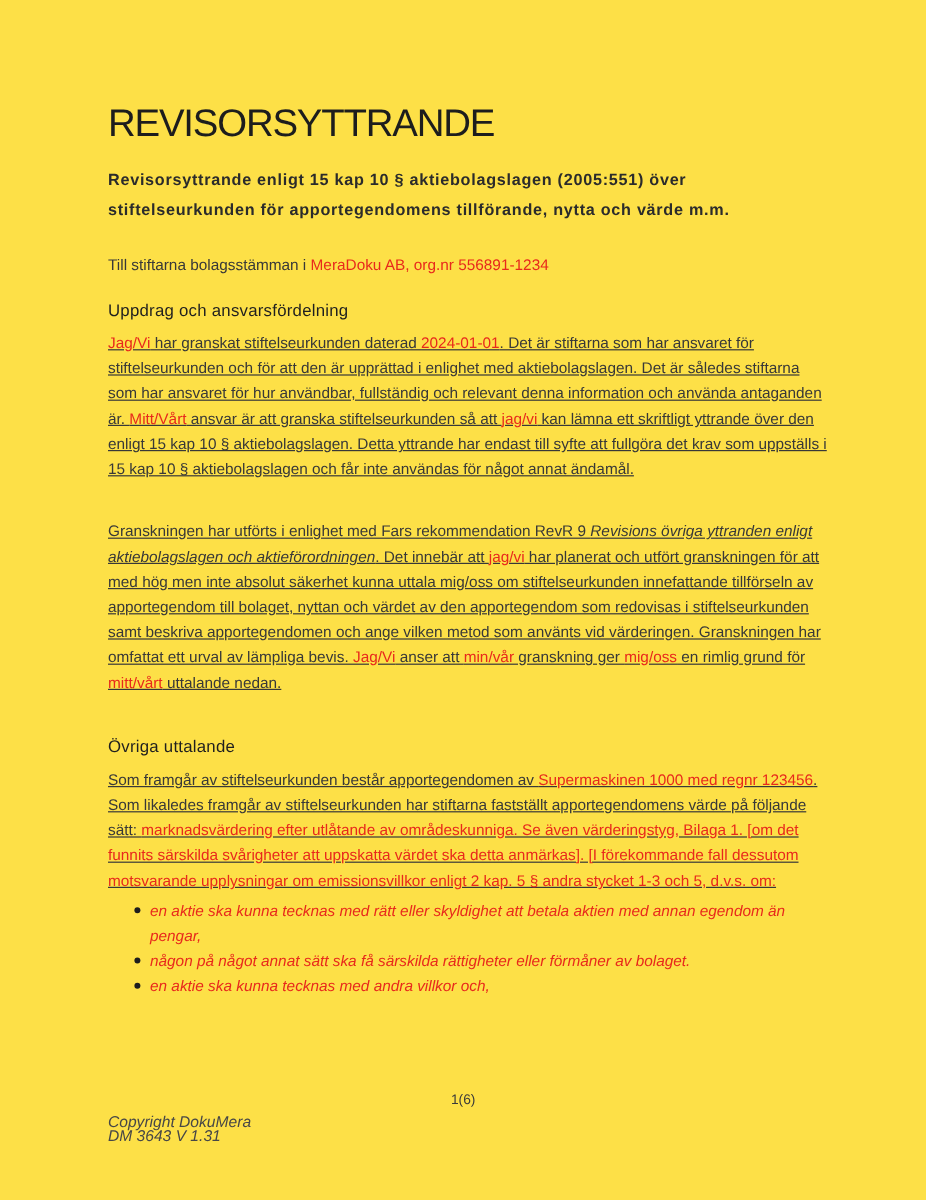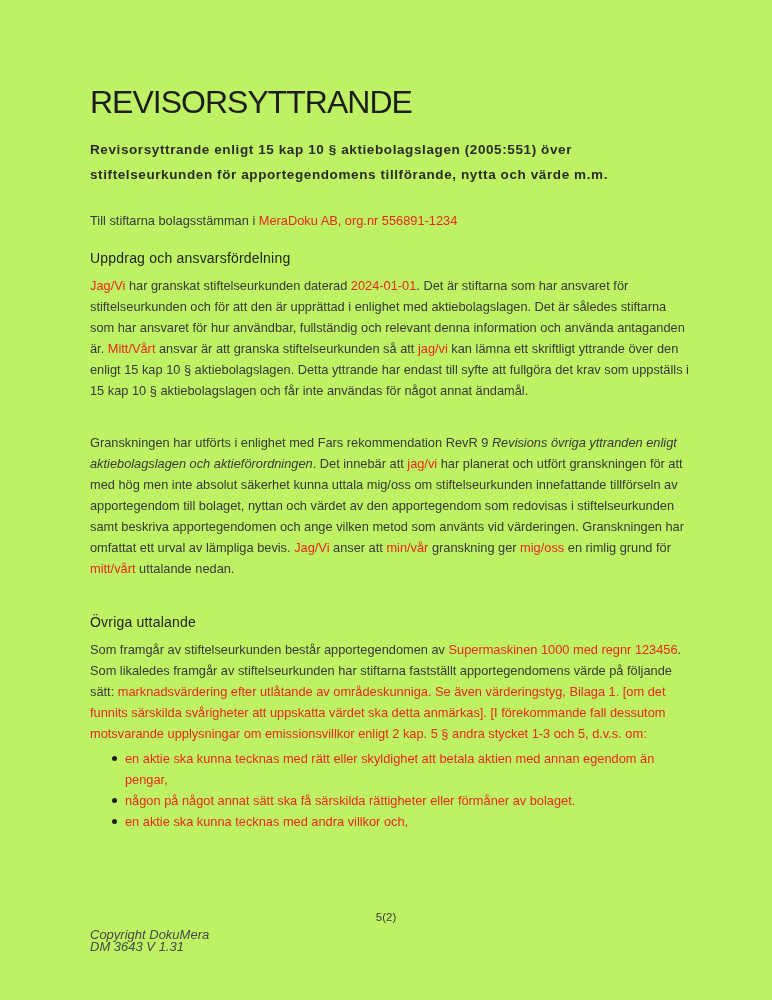--- a/index.html
+++ b/index.html
@@ -1,17 +1,17 @@
 <!DOCTYPE html>
 <html><head>
 <meta charset="utf-8">
 <style>
   html,body { margin:0; padding:0; background:#ffffff; }
   .page {
-    position:relative; width:772px; height:1000px; background:#bef264;
+    position:relative; width:772px; height:1000px; background:#fde047;
     font-family:"Liberation Sans", sans-serif; overflow:hidden;
     -webkit-font-smoothing:antialiased;
   }
   .doc-title {
     position:absolute; left:90px; top:84px;
     font-size:32px; font-weight:400; letter-spacing:-1px; color:#1d1d1d;
     white-space:nowrap;
   }
   .doc-subtitle {
     position:absolute; left:90px; top:137px; width:580px;
@@ -23,25 +23,25 @@
     font-size:12.8px; line-height:19px; color:#383838;
   }
   .section { position:absolute; left:90px; width:599px; }
   #sec-uppdrag   { top:250px; }
   #sec-gransk    { top:432px; }
   #sec-ovrigt    { top:614px; }
   .section-heading {
     margin:0 0 9px 0; font-size:14px; font-weight:400;
     letter-spacing:0.2px; color:#1f1f1f;
   }
-  .para { margin:0; font-size:12.8px; line-height:21px; color:#383838; }
+  .para { margin:0; font-size:12.8px; line-height:21px; color:#383838;text-decoration:underline; }
   .red    { color:#e8291c; }
   .normal { color:inherit; }
   .italic { font-style:italic; }
-  .bullets { margin:4px 0 16px 0; padding:0; list-style:none; }
+  .bullets { margin:4px 0 16px 0; padding:0; list-style:none;font-style:italic; }
   .bullets li {
     position:relative; padding-left:35px;
     font-size:12.8px; line-height:21px; color:#e8291c;
   }
   .bullets li::before {
     content:""; position:absolute; left:22px; top:8px;
     width:5px; height:5px; border-radius:50%; background:#1d1d1d;
   }
   .page-number {
     position:absolute; left:0; top:911px; width:772px;
@@ -77,20 +77,20 @@
   <div class="section" id="sec-ovrigt">
     <h2 class="section-heading">Övriga uttalande</h2>
     <p class="para"><span class="normal">Som framgår av stiftelseurkunden består apportegendomen av </span><span class="red">Supermaskinen 1000 med regnr 123456</span><span class="normal">. Som likaledes framgår av stiftelseurkunden har stiftarna fastställt apportegendomens värde på följande sätt: </span><span class="red">marknadsvärdering efter utlåtande av områdeskunniga. Se även värderingstyg, Bilaga 1. [om det funnits särskilda svårigheter att uppskatta värdet ska detta anmärkas]. [I förekommande fall dessutom motsvarande upplysningar om emissionsvillkor enligt 2 kap. 5 § andra stycket 1-3 och 5, d.v.s. om:</span></p>
     <ul class="bullets">
         <li>en aktie ska kunna tecknas med rätt eller skyldighet att betala aktien med annan egendom än pengar,</li>
         <li>någon på något annat sätt ska få särskilda rättigheter eller förmåner av bolaget.</li>
         <li>en aktie ska kunna tecknas med andra villkor och,</li>
       </ul>
   </div>
 
-  <div class="page-number">5(2)</div>
+  <div class="page-number">1(6)</div>
 
   <div class="copyright">
     <div>Copyright DokuMera</div>
     <div>DM 3643 V 1.31</div>
   </div>
 
 </div>
 
 </body></html>

